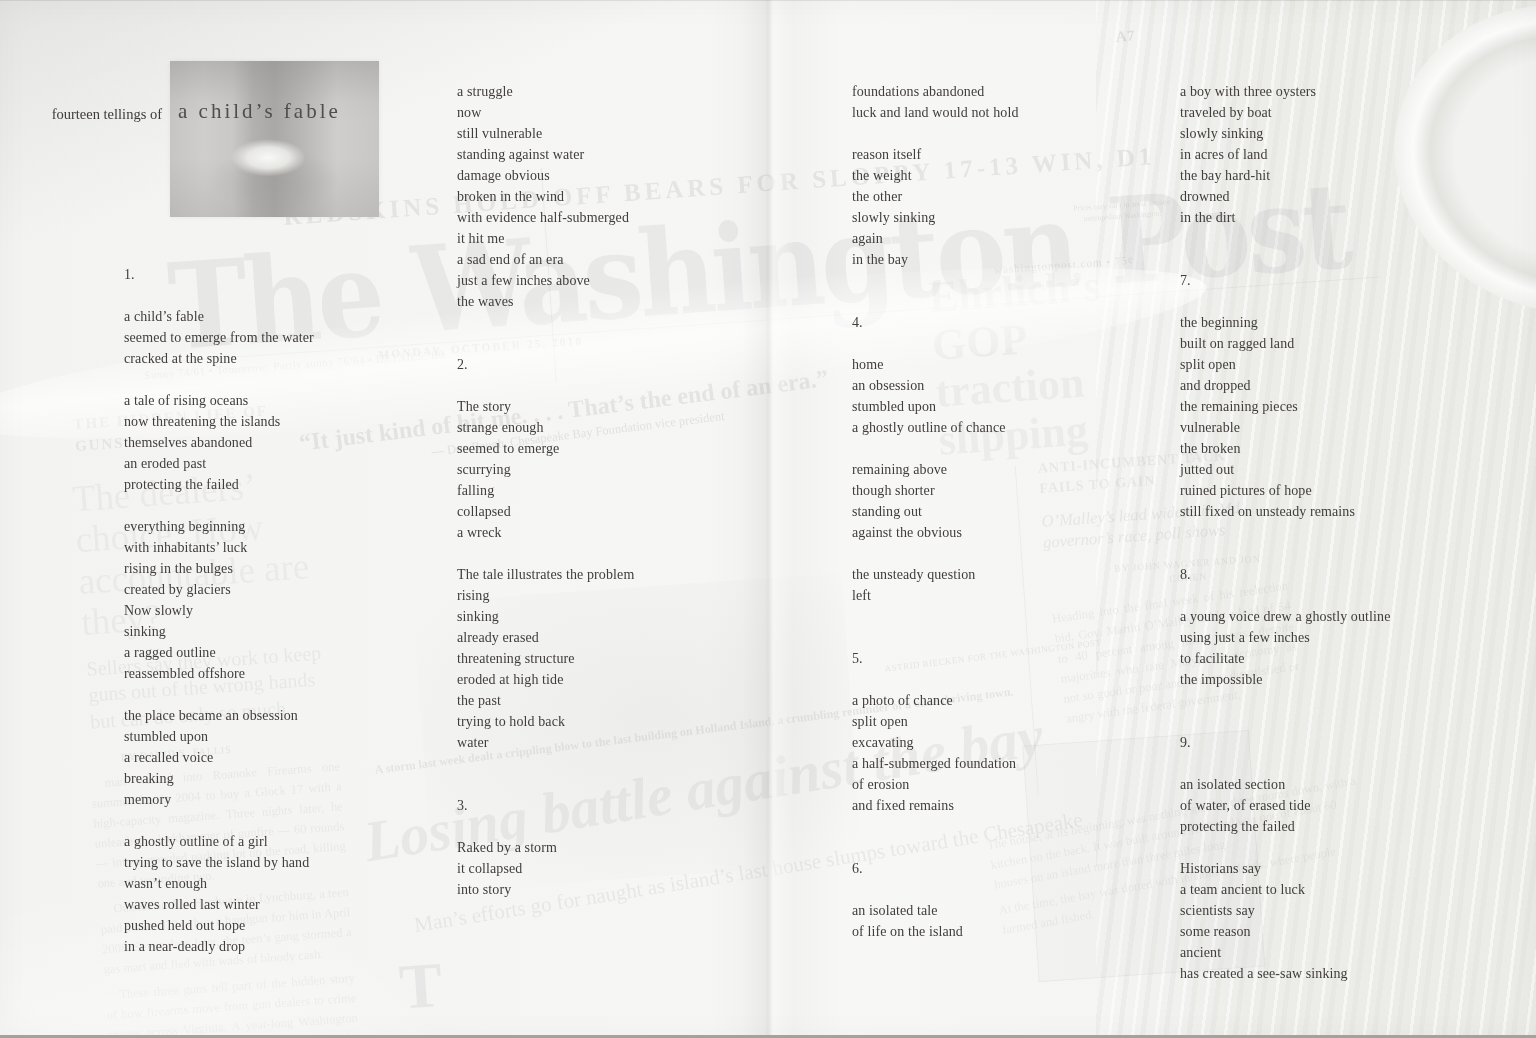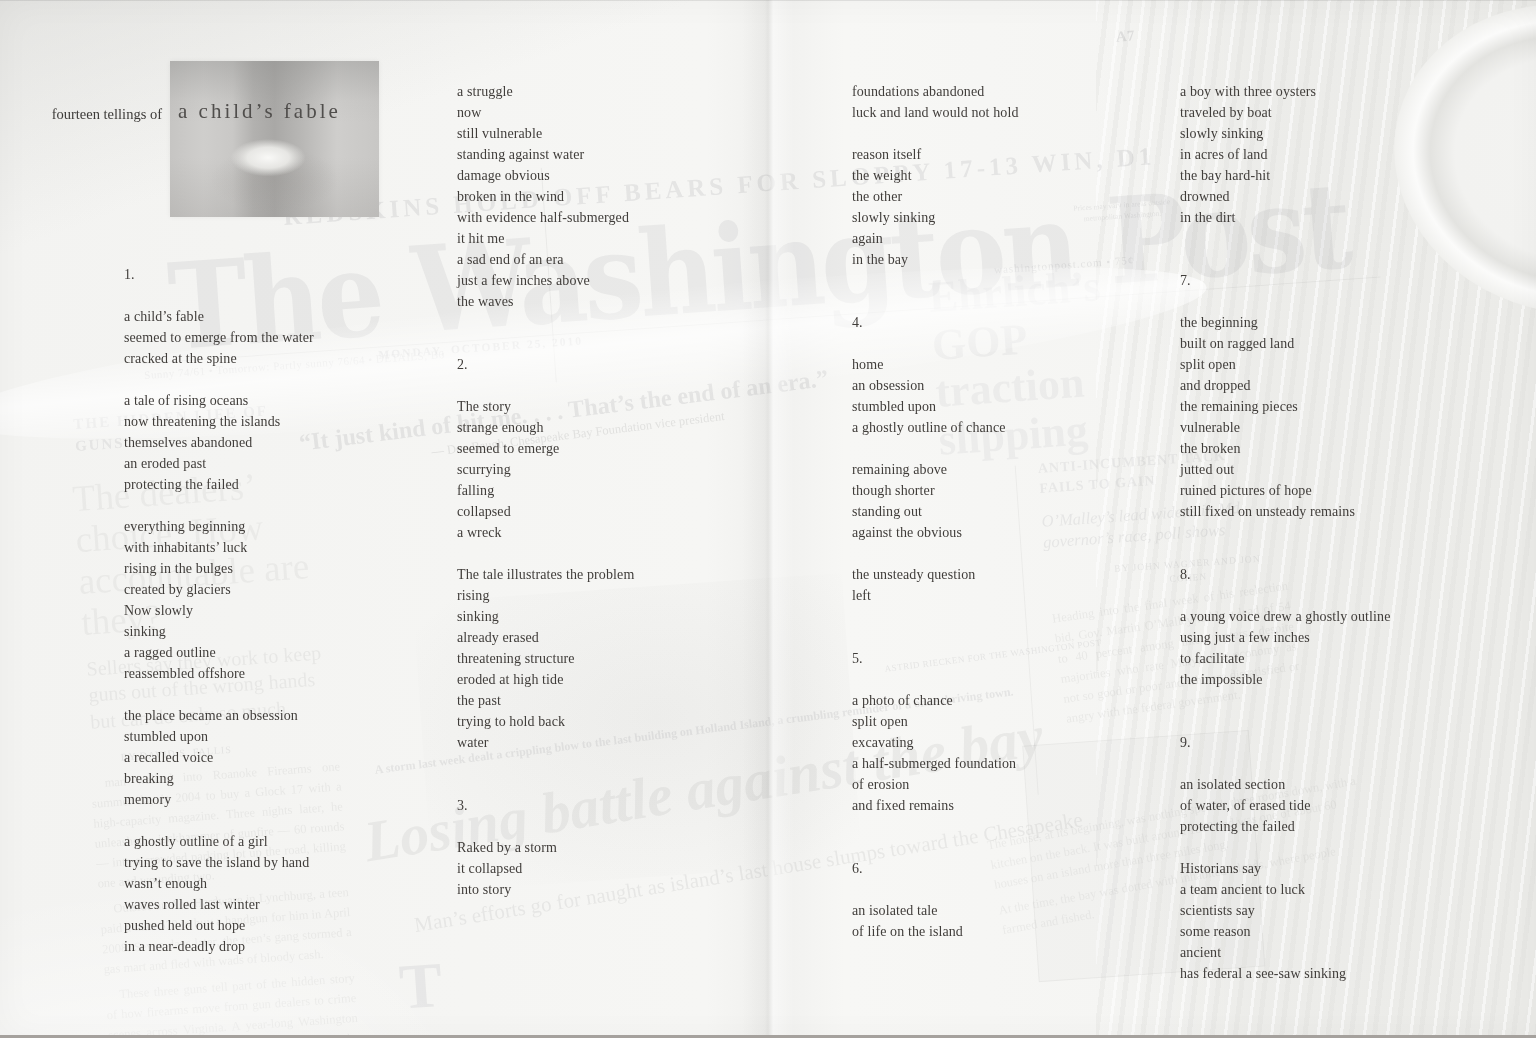--- a/index.html
+++ b/index.html
@@ -330,21 +330,21 @@
       <div class="line">an isolated section</div>
       <div class="line">of water, of erased tide</div>
       <div class="line">protecting the failed</div>
     </div>
     <div class="stanza">
       <div class="line">Historians say</div>
       <div class="line">a team ancient to luck</div>
       <div class="line">scientists say</div>
       <div class="line">some reason</div>
       <div class="line">ancient</div>
-      <div class="line">has federal a see-saw sinking</div>
+      <div class="line">has created a see-saw sinking</div>
     </div>
   </div>
 
 <div class="pageno" id="pn-left">16</div>
 <div class="pageno" id="pn-right">17</div>
 
 <div class="edges"></div>
 <div class="bottom-edge"></div>
 
 </body></html>

